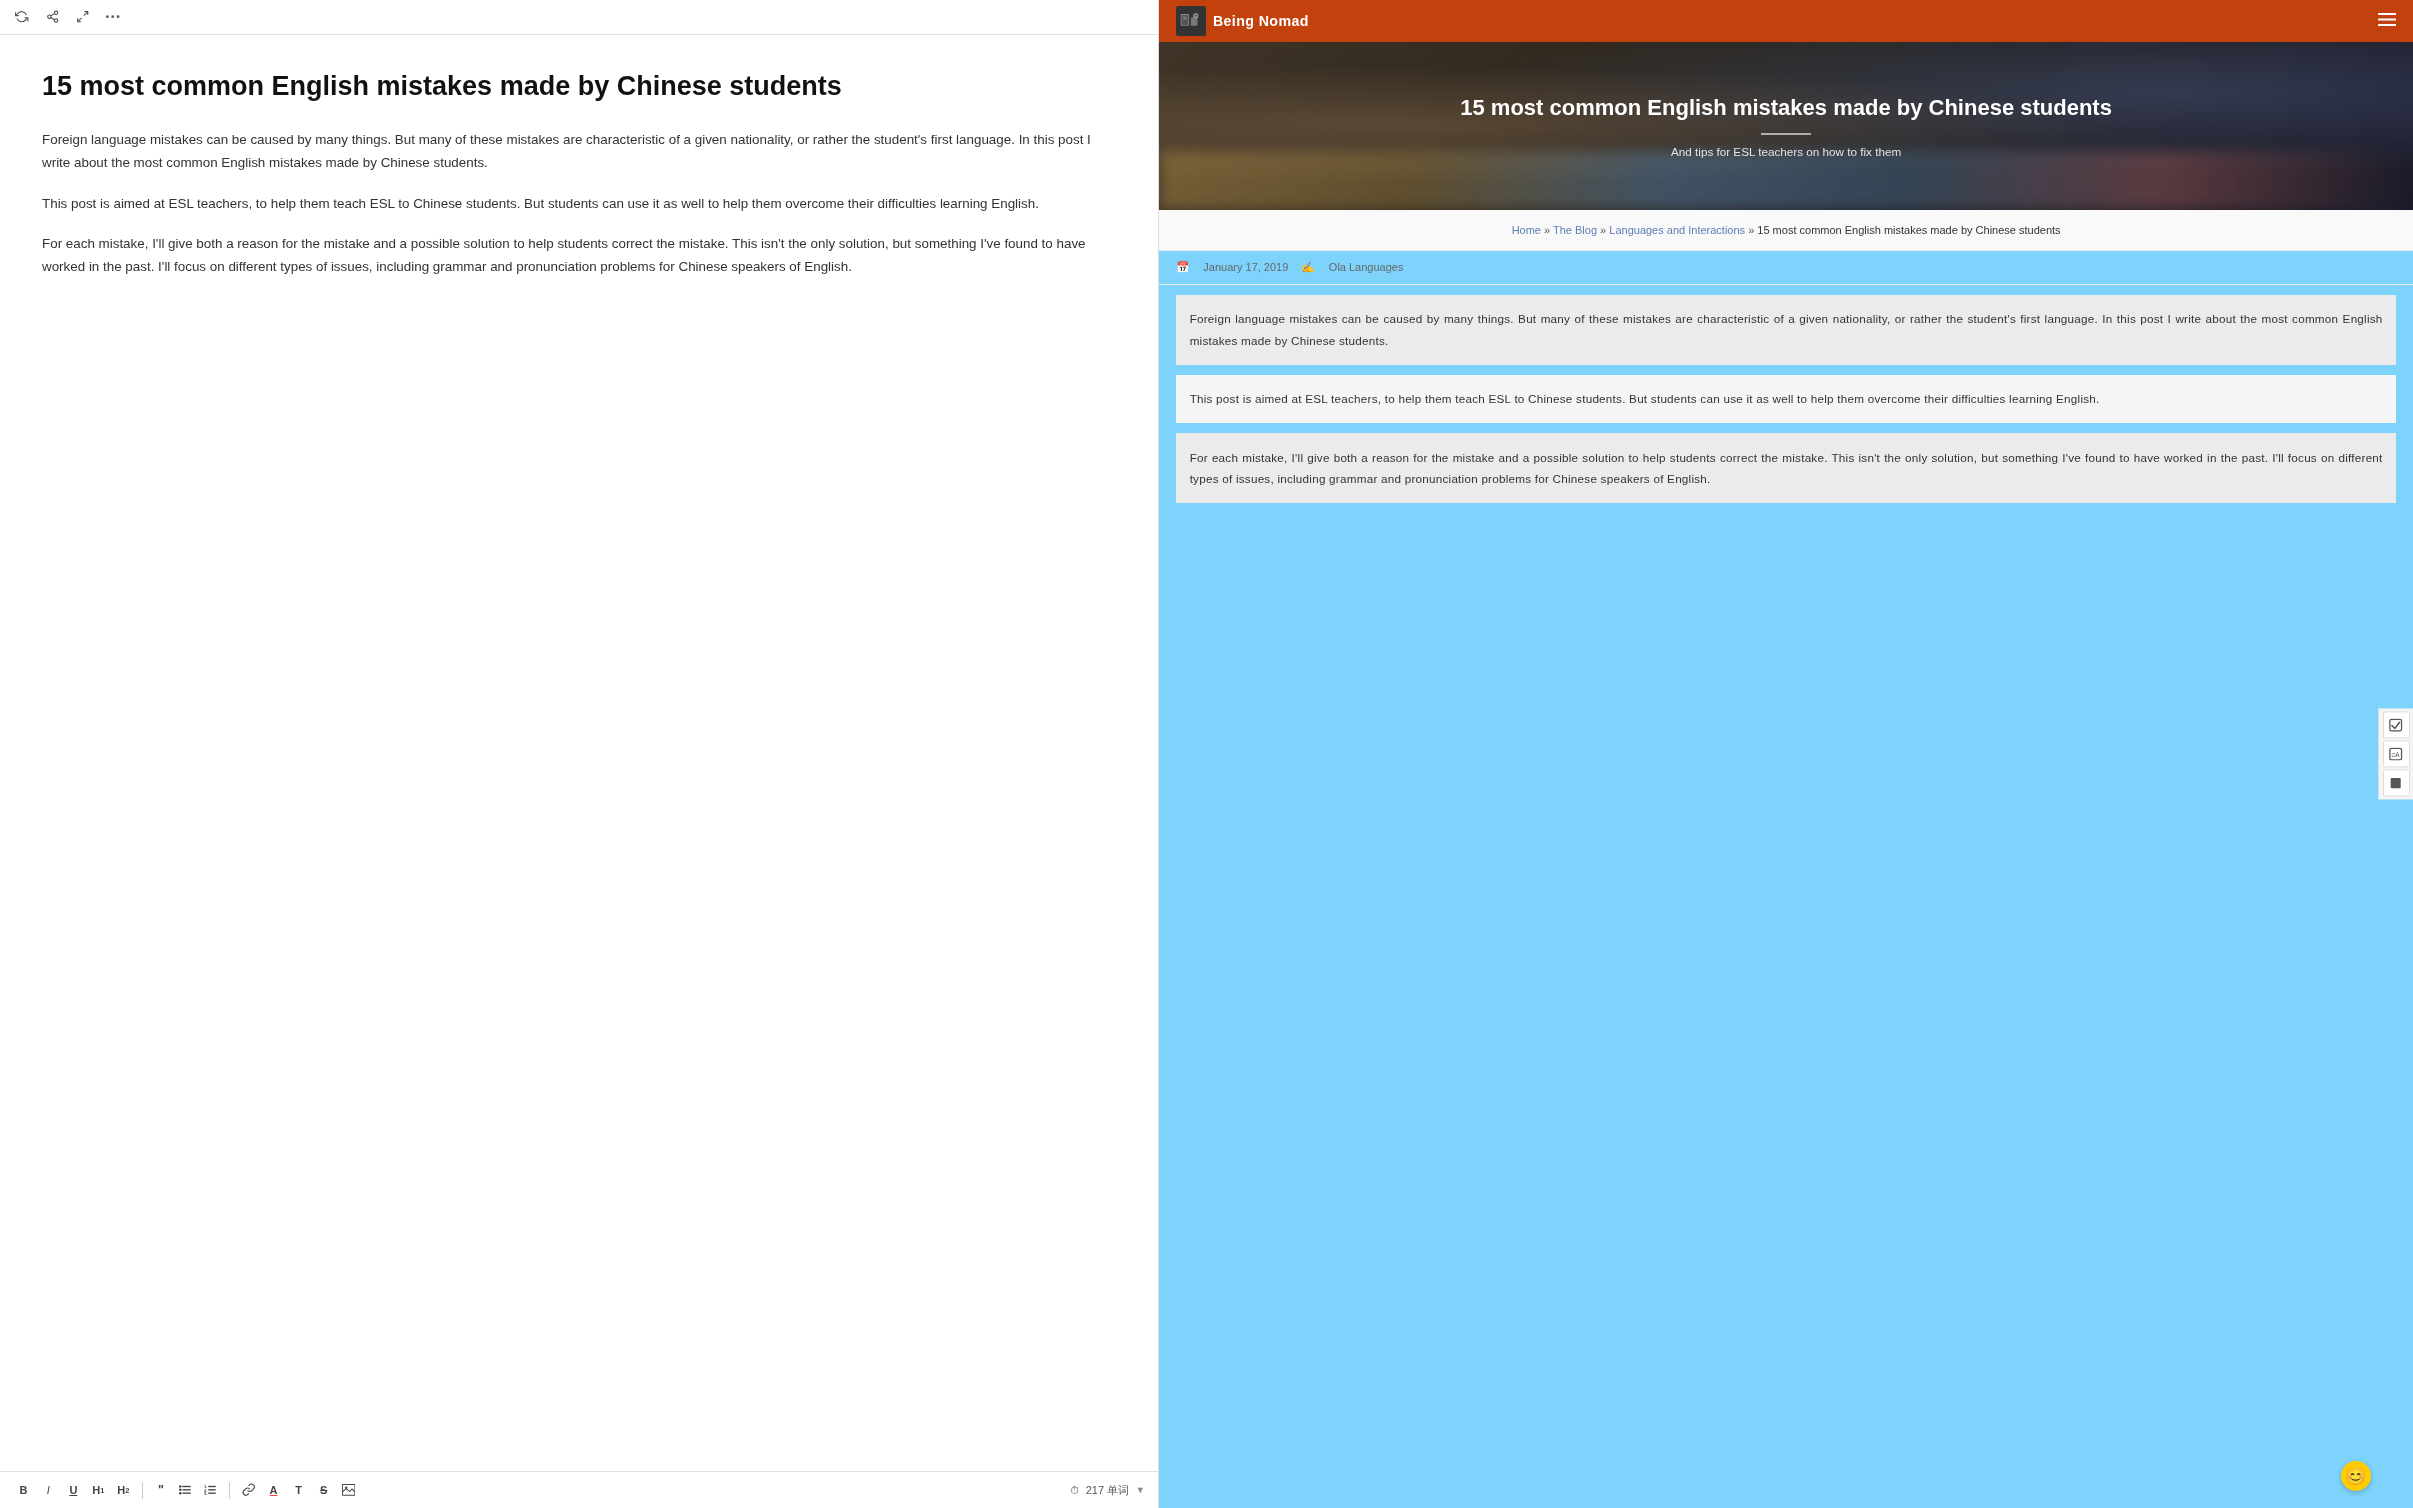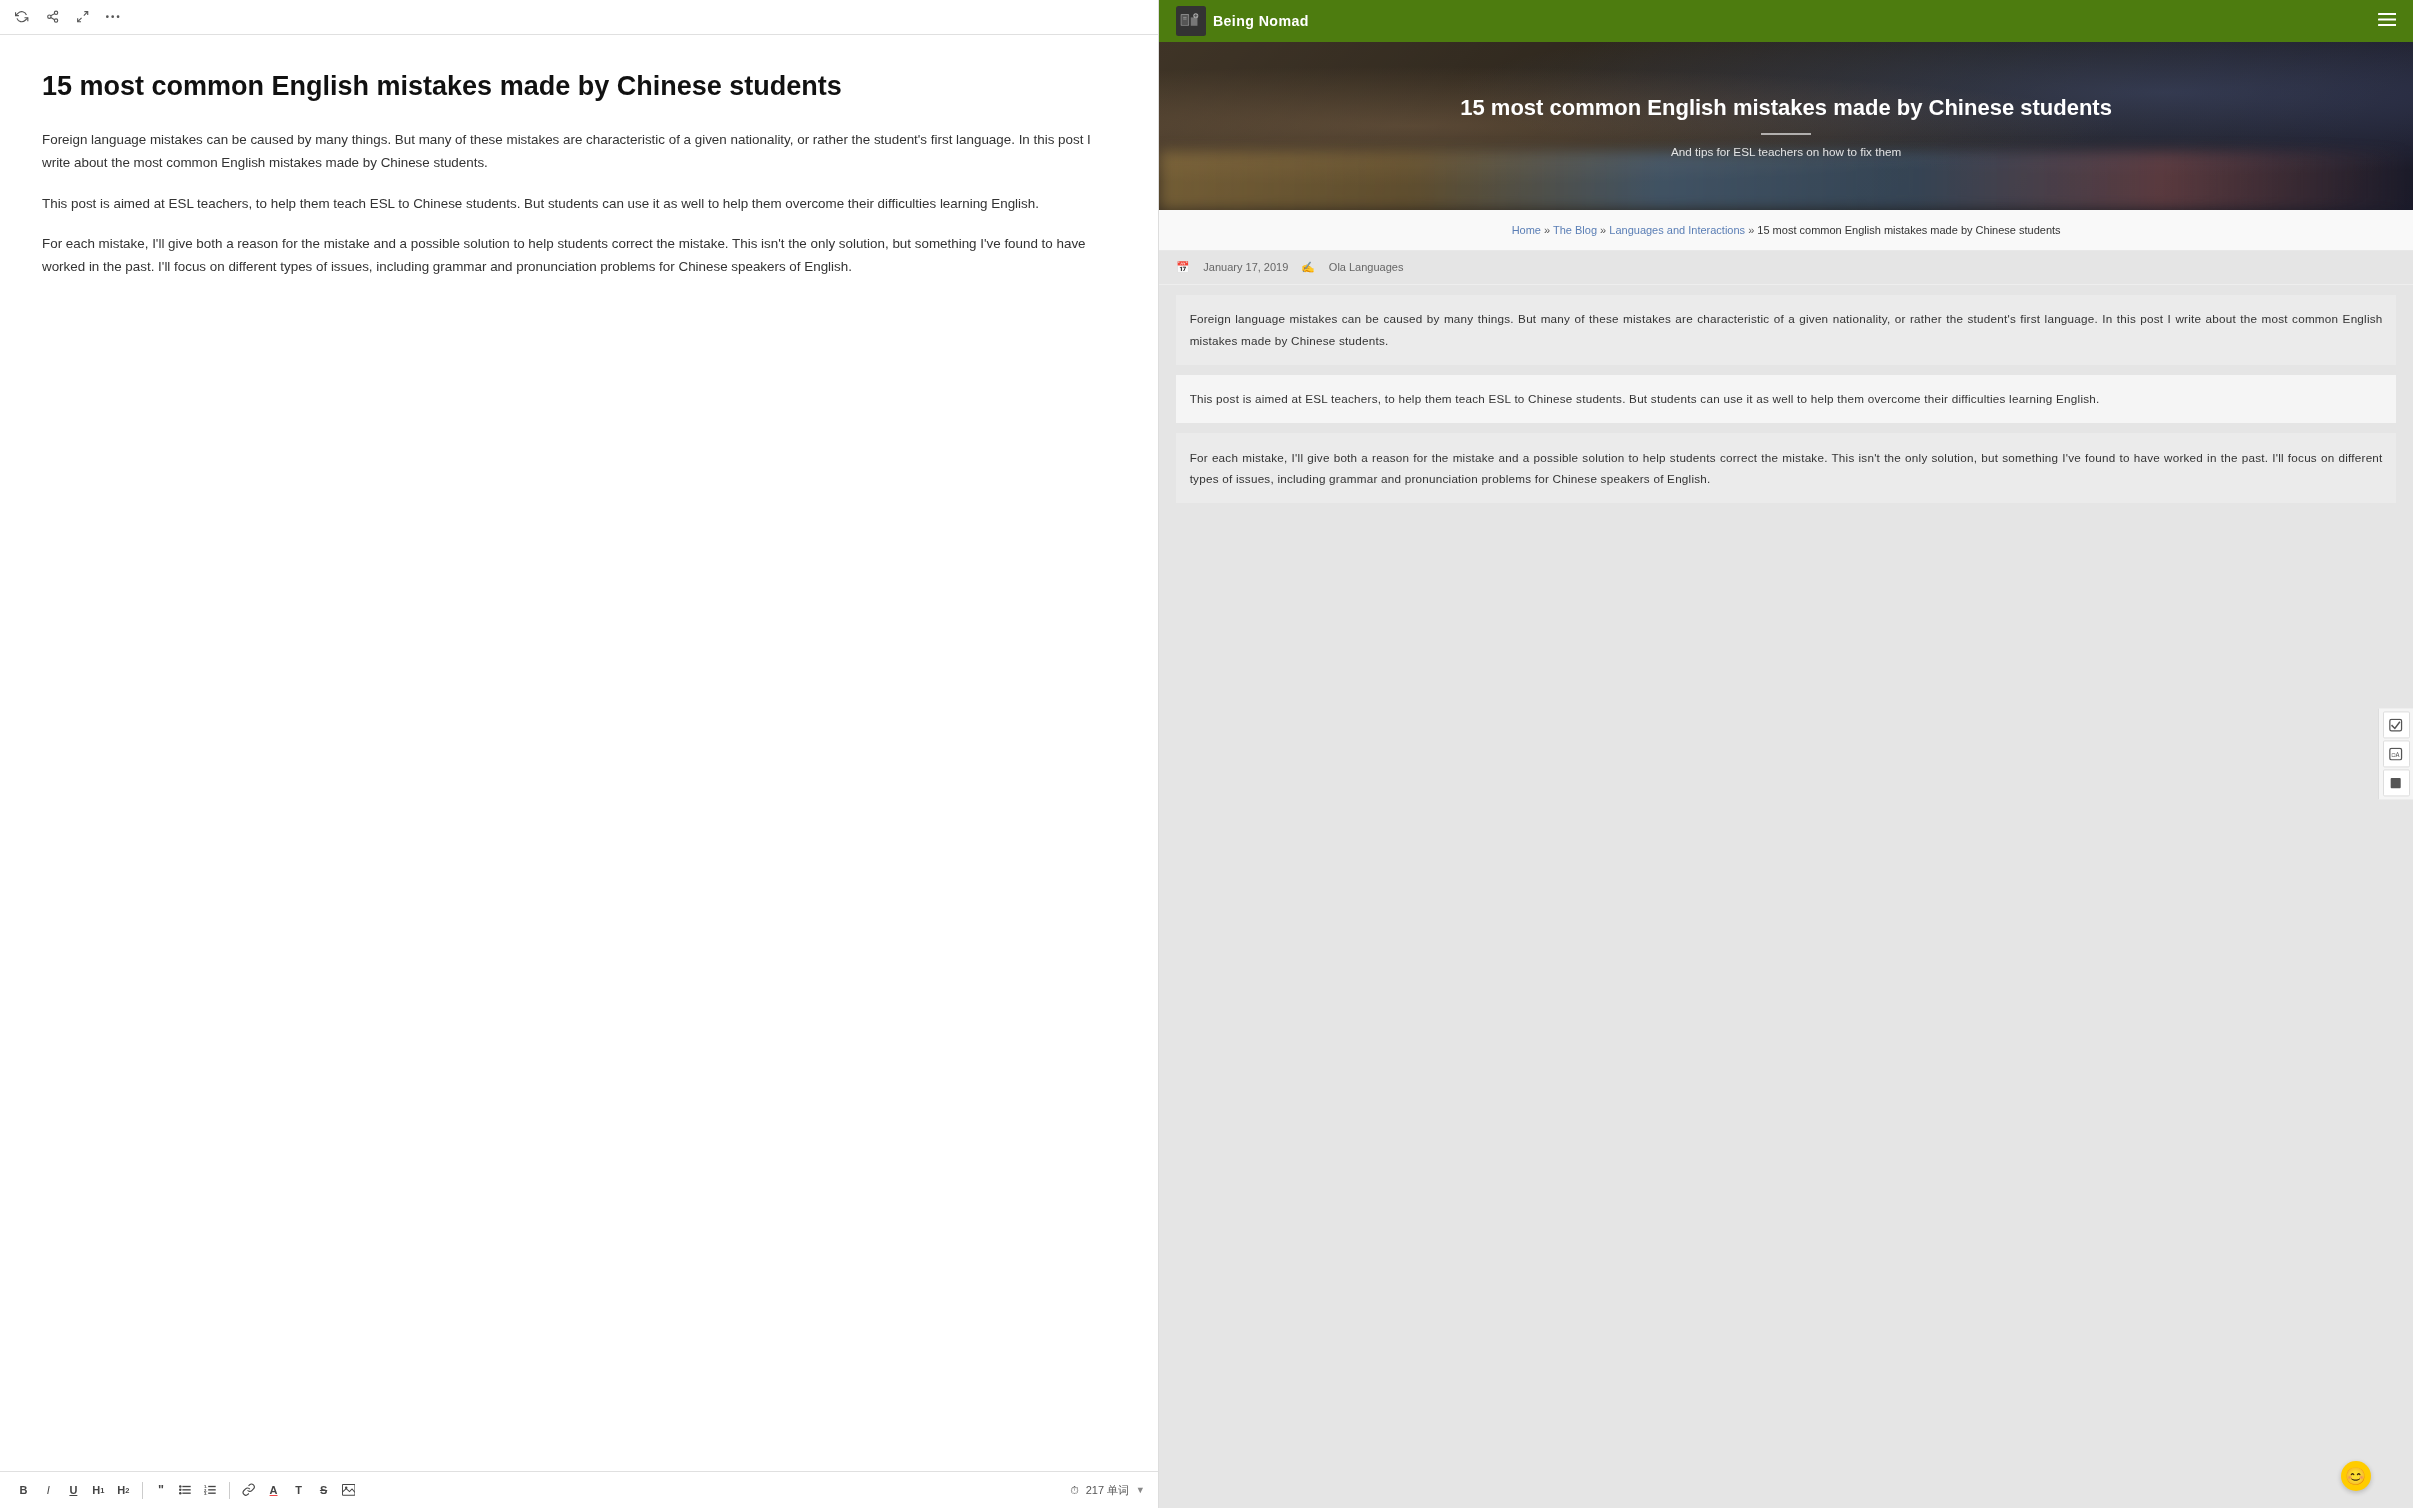--- a/index.html
+++ b/index.html
@@ -104,21 +104,21 @@
       width: 52%;
       background: #fff;
       display: flex;
       flex-direction: column;
       height: 100vh;
       border-left: 0.8px solid #ddd;
     }
 
     
     .website-nav {
-      background: #4d7c0f;
+      background: #c2410c;
       display: flex;
       align-items: center;
       justify-content: space-between;
       padding: 16px 17px;
       height: 42px;
       flex-shrink: 0;
     }
 
     .nav-logo {
       display: flex;
@@ -192,21 +192,21 @@
     .hero-subtitle {
       color: rgba(255,255,255,0.85);
       font-size: 11.7px;
       z-index: 1;
       text-align: left;
     }
 
     .website-content {
       flex: 1;
       overflow-y: auto;
-      background: #e5e5e5;
+      background: #7dd3fc;
     }
 
     .breadcrumb-bar {
       padding: 11.7px 17px;
       border-bottom: 0.8px solid #e8e8e8;
       background: #f9f9f9;
     }
 
     .breadcrumb-text {
       font-size: 11px;

